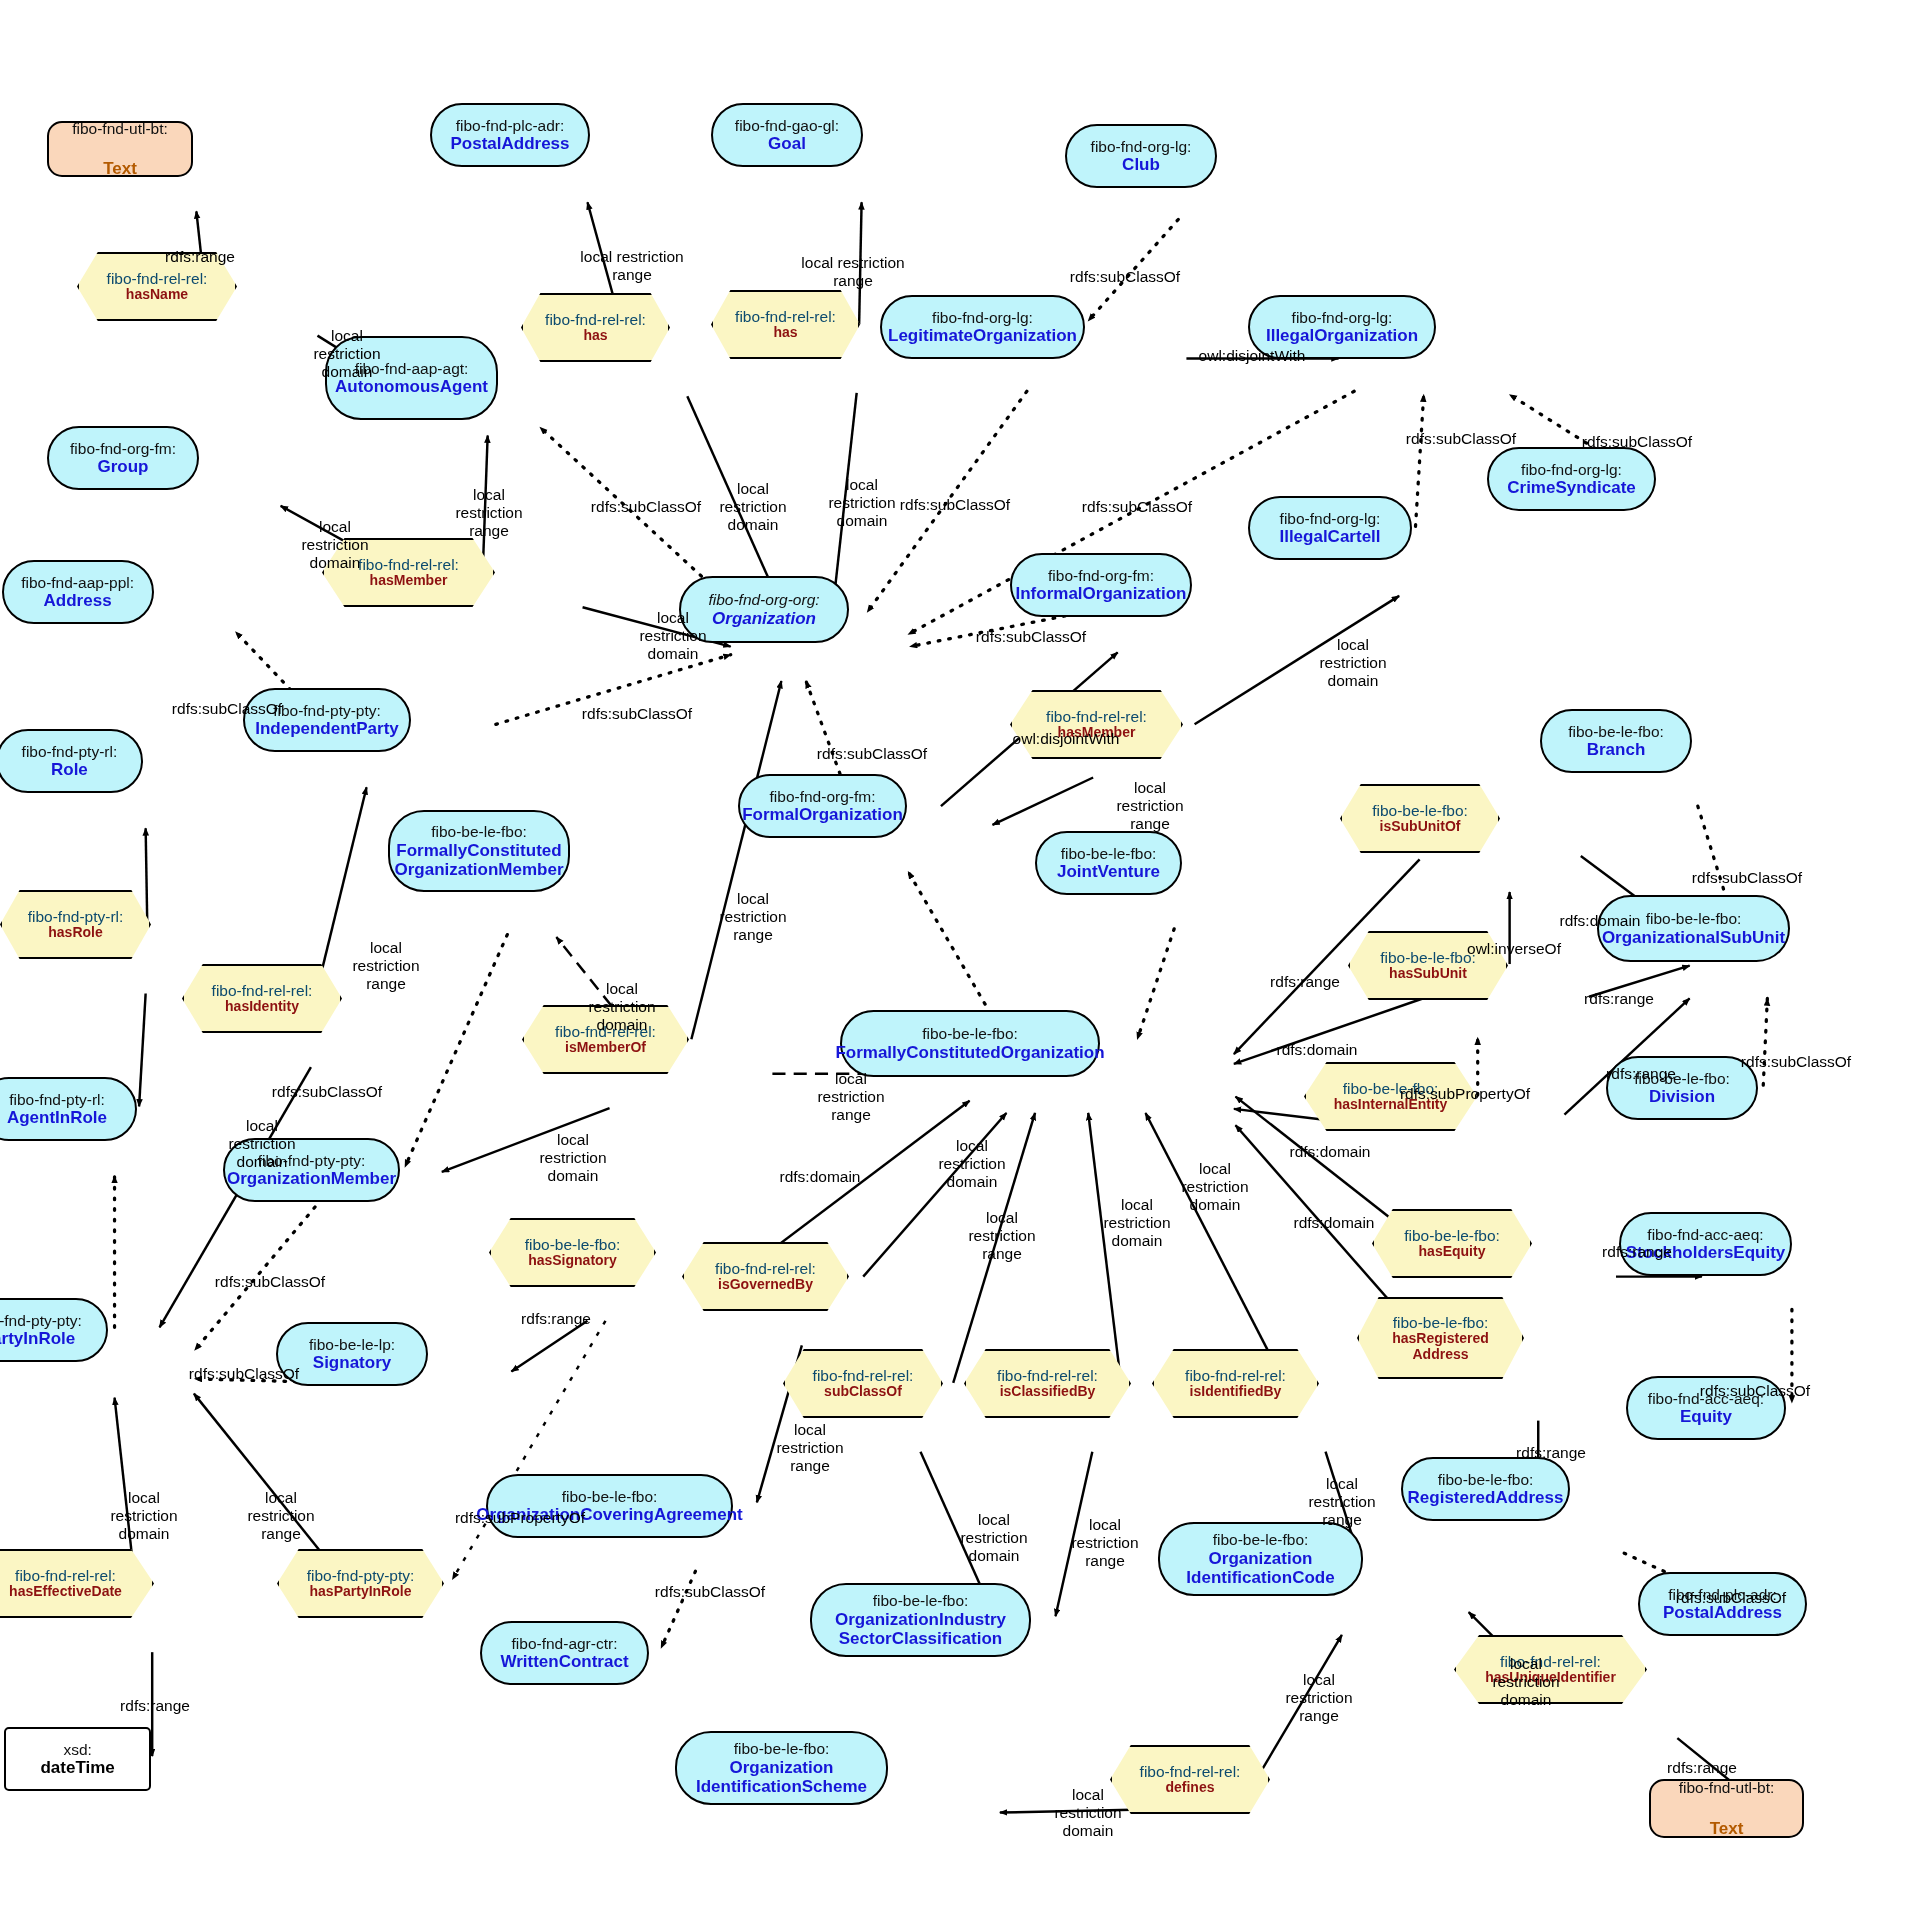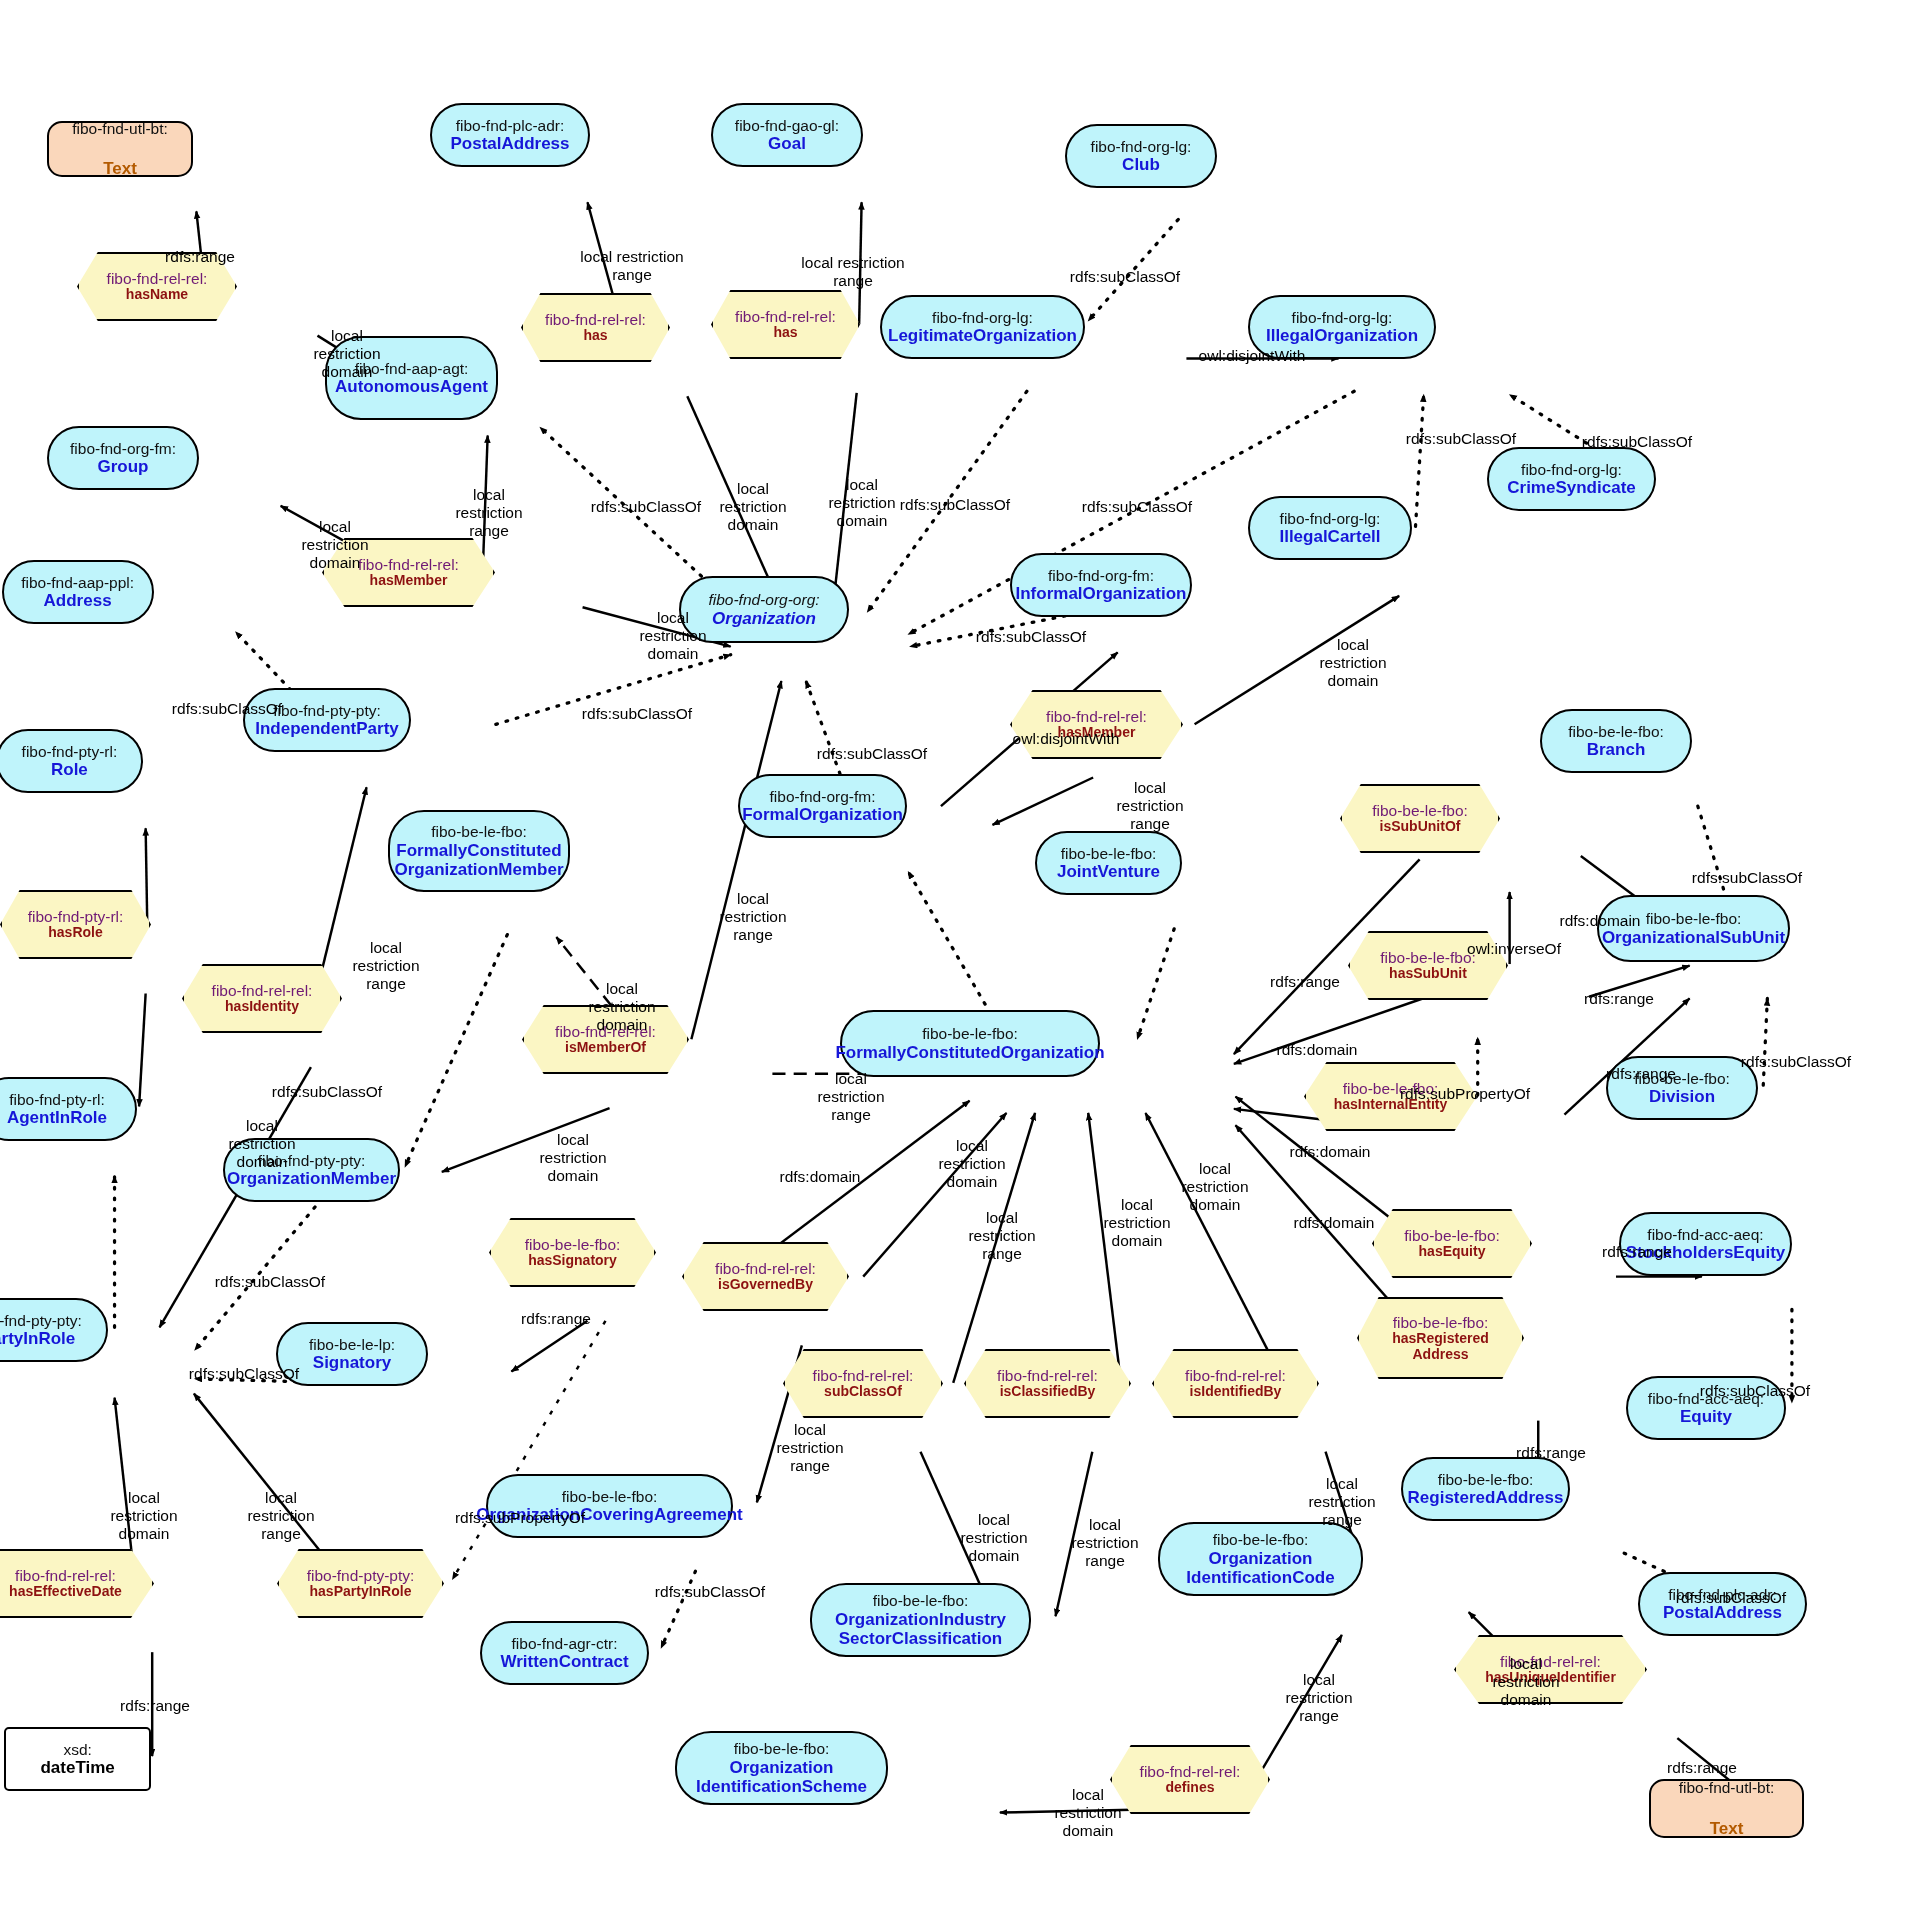--- a/index.html
+++ b/index.html
@@ -41,21 +41,21 @@
     box-sizing:border-box;
     display:flex; flex-direction:column;
     align-items:center; justify-content:center;
     text-align:center;
     line-height:1.12;
     z-index:5;
     background:#fbf6c4;
     border:2.5px solid #000;
     clip-path:polygon(13% 0%, 87% 0%, 100% 50%, 87% 100%, 13% 100%, 0% 50%);
   }
-  .prop .ns { font-size:15.5px; color:#701a75; white-space:nowrap; }
+  .prop .ns { font-size:15.5px; color:#0c4a6e; white-space:nowrap; }
   .prop .nm { font-size:14px; font-weight:bold; color:#8d1111; }
 
   .elabel {
     position:absolute;
     font-size:15.5px; color:#000;
     text-align:center;
     line-height:1.15;
     z-index:6;
     white-space:pre;
     transform:translate(-50%,-50%);

